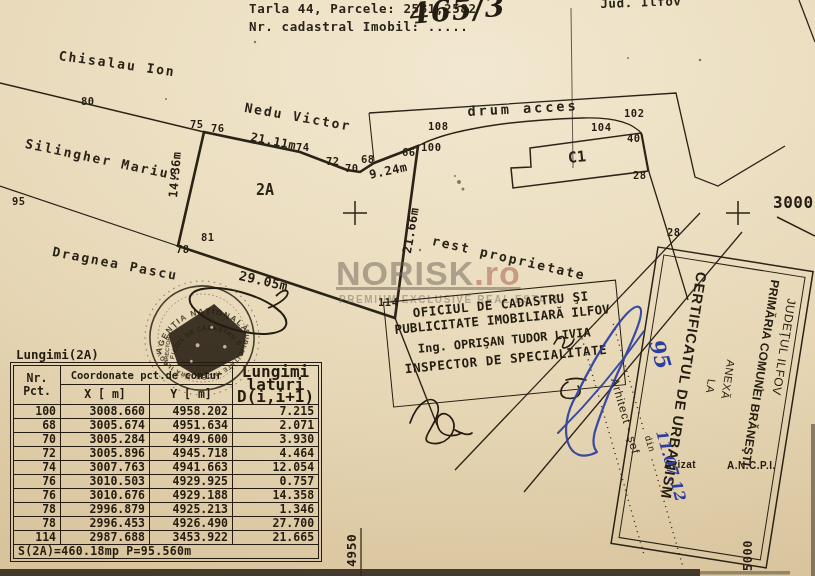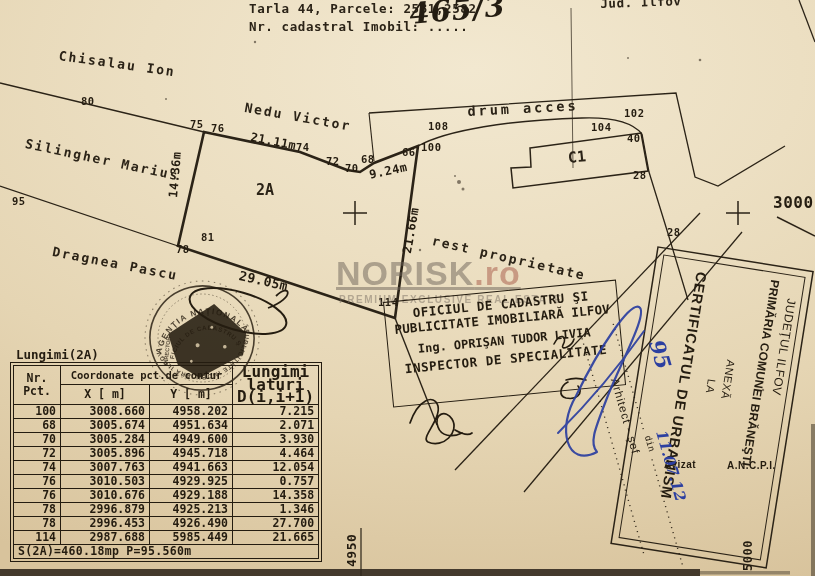--- a/index.html
+++ b/index.html
@@ -226,21 +226,21 @@
           </tr>
           <tr>
             <td>78</td>
             <td>2996.453</td>
             <td>4926.490</td>
             <td>27.700</td>
           </tr>
           <tr>
             <td>114</td>
             <td>2987.688</td>
-            <td>5985.449</td>
+            <td>3453.922</td>
             <td>21.665</td>
           </tr>
         </tbody>
       <tfoot>
         <tr>
             <td colspan="4">S(2A)=460.18mp  P=95.560m</td>
           </tr>
       </tfoot>
     </table>
   </div>

